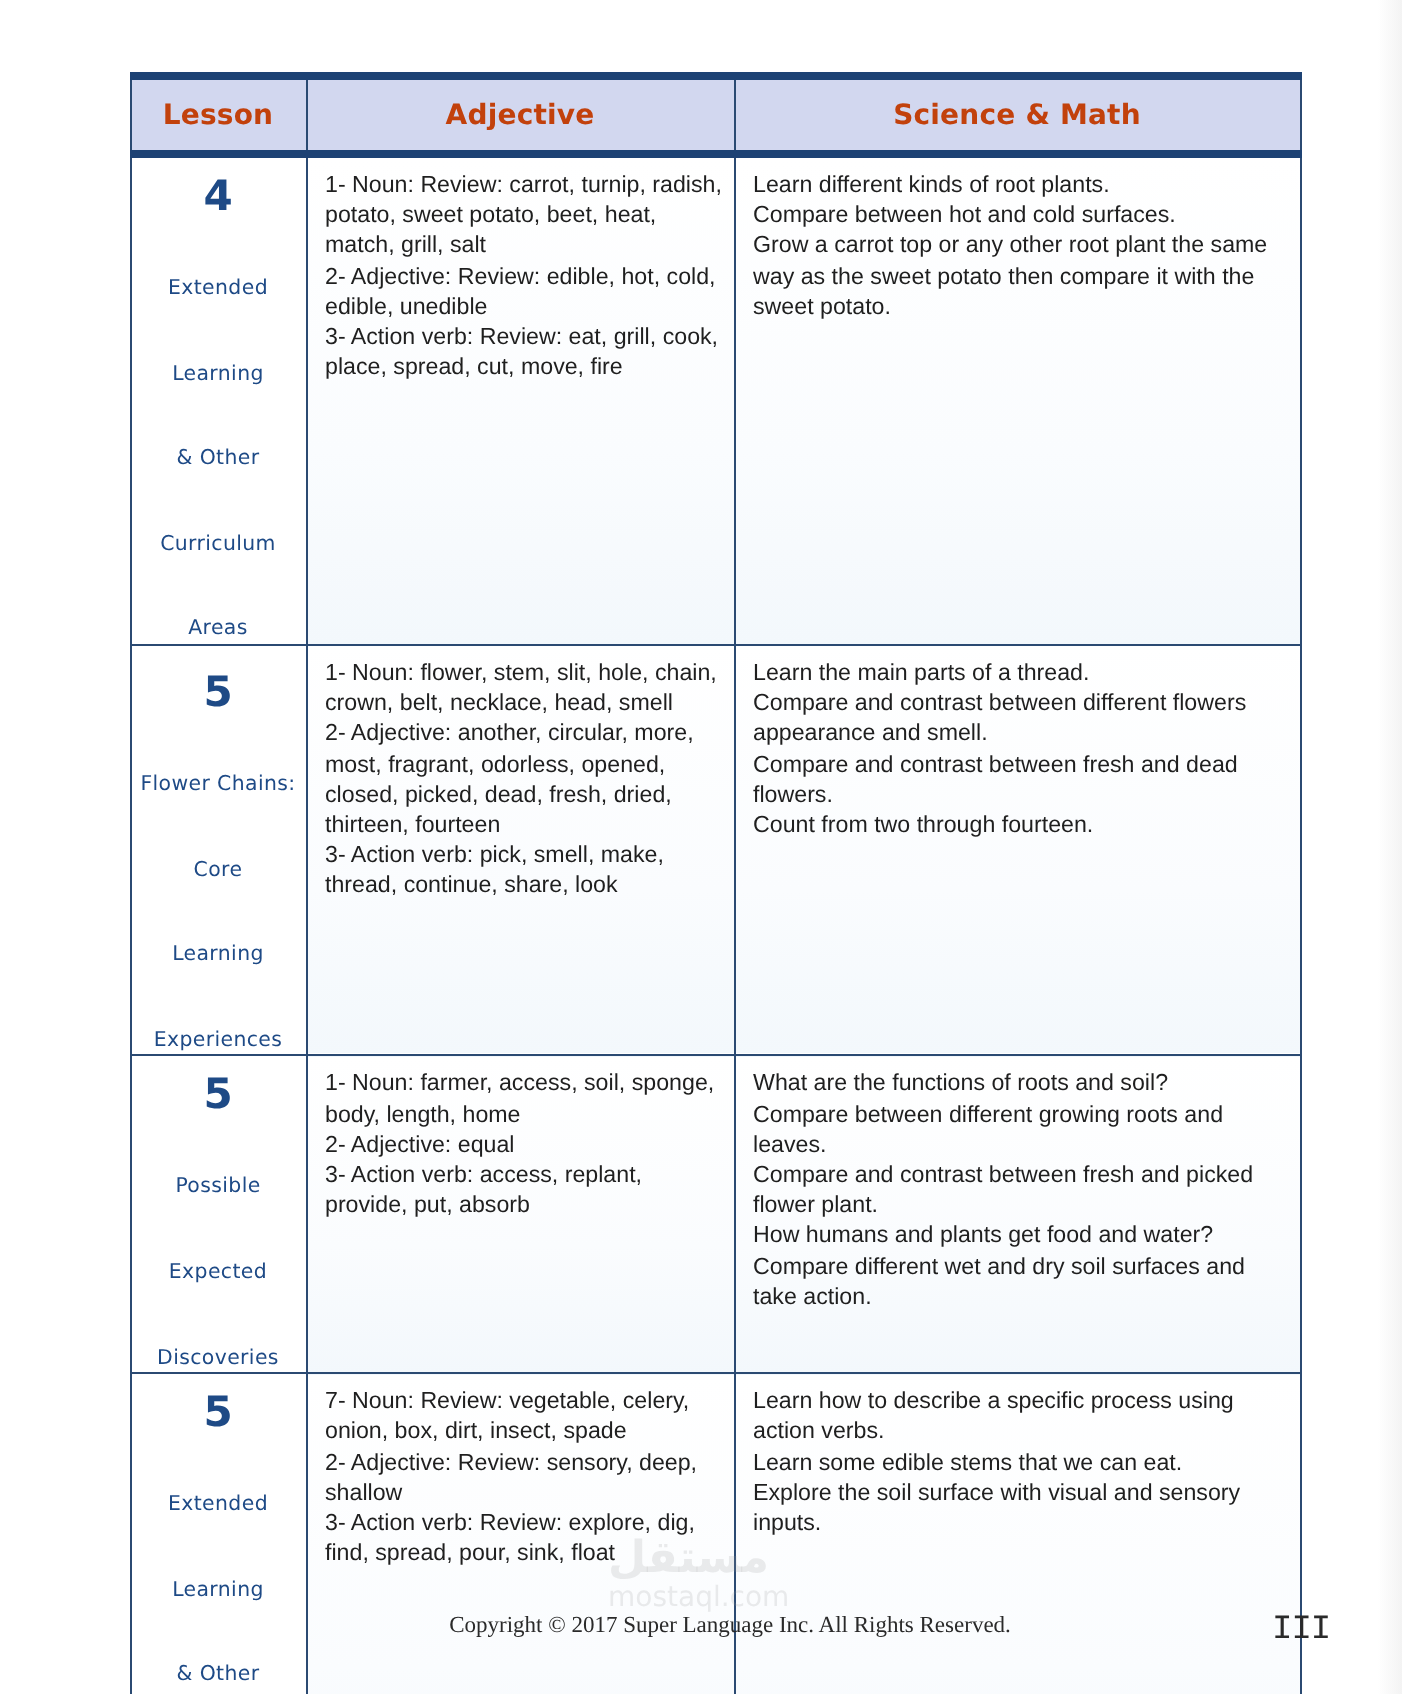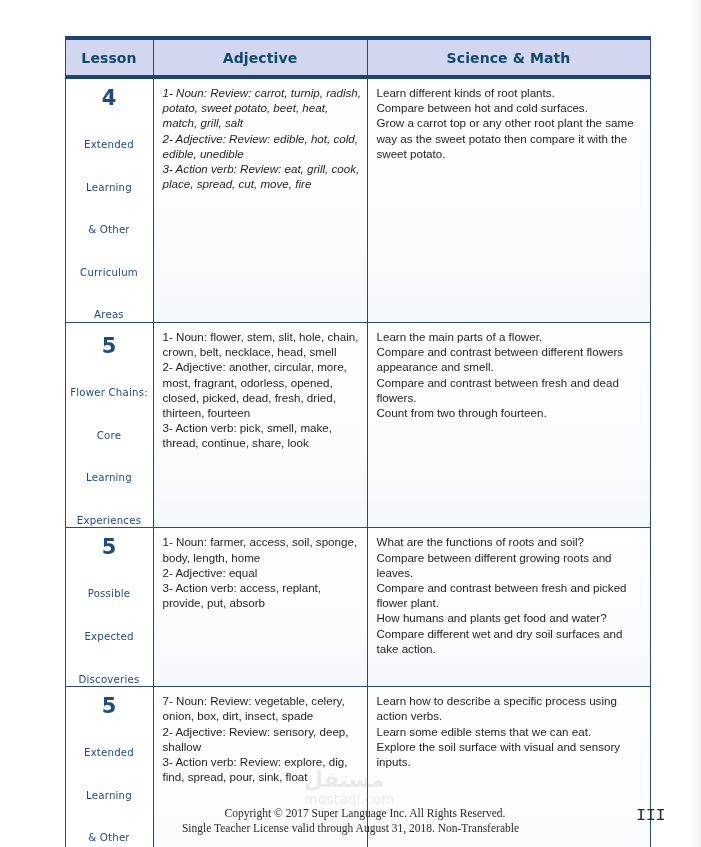--- a/index.html
+++ b/index.html
@@ -29,21 +29,21 @@
       width: 585px;
       border-collapse: collapse;
       table-layout: fixed;
     }
     table.lesson-table col.c1 { width: 88px; }
     table.lesson-table col.c2 { width: 214px; }
     table.lesson-table col.c3 { width: 283px; }
 
     thead th {
       background: #d2d7ef;
-      color: #0c4a6e;
+      color: #c2410c;
       font-family: "DejaVu Sans", sans-serif;
       font-weight: bold;
       font-size: 14px;
       height: 35px;
       padding: 0;
       border-top: 4px solid #1d4274;
       border-bottom: 4px solid #1d4274;
       border-left: 1px solid #2b4a72;
       border-right: 1px solid #2b4a72;
       text-align: center;
@@ -178,21 +178,21 @@
         <span class="lesson-num">4</span>
         <span class="lesson-sub">
           <span>Extended</span>
           <span>Learning</span>
           <span>&amp; Other</span>
           <span>Curriculum</span>
           <span>Areas</span>
         </span>
       </td>
       <td class="vocab">
-        <div class="text-cell" style="padding-right:4px;font-style:italic;">
+        <div class="text-cell" style="padding-right:4px;">
           <span class="line">1- Noun: Review: carrot, turnip, radish, potato, sweet potato, beet, heat, match, grill, salt</span>
           <span class="line">2- Adjective: Review: edible, hot, cold, edible, unedible</span>
           <span class="line">3- Action verb: Review: eat, grill, cook, place, spread, cut, move, fire</span>
         </div>
       </td>
       <td class="sci">
         <div class="text-cell">
           <span class="line">Learn different kinds of root plants.</span>
           <span class="line">Compare between hot and cold surfaces.</span>
           <span class="line">Grow a carrot top or any other root plant the same way as the sweet potato then compare it with the sweet potato.</span>
@@ -212,21 +212,21 @@
       </td>
       <td class="vocab">
         <div class="text-cell" style="padding-right:4px;">
           <span class="line">1- Noun: flower, stem, slit, hole, chain, crown, belt, necklace, head, smell</span>
           <span class="line">2- Adjective: another, circular, more, most, fragrant, odorless, opened, closed, picked, dead, fresh, dried, thirteen, fourteen</span>
           <span class="line">3- Action verb: pick, smell, make, thread, continue, share, look</span>
         </div>
       </td>
       <td class="sci">
         <div class="text-cell">
-          <span class="line">Learn the main parts of a flower.</span>
+          <span class="line">Learn the main parts of a thread.</span>
           <span class="line">Compare and contrast between different flowers appearance and smell.</span>
           <span class="line">Compare and contrast between fresh and dead flowers.</span>
           <span class="line">Count from two through fourteen.</span>
         </div>
       </td>
     </tr>
 
     <tr class="r3">
       <td class="lesson-cell">
         <span class="lesson-num">5</span>
@@ -288,15 +288,14 @@
   </tfoot>
 </table>
 
 <div class="watermark">
   <span class="wm-ar">مستقل</span>
   <span class="wm-en">mostaql.com</span>
 </div>
 
 <div class="footer">
   <span class="f-line f-line1">Copyright © 2017 Super Language Inc. All Rights Reserved.</span>
-  <span class="f-line">Single Teacher License valid through August 31, 2018. Non-Transferable</span>
 </div>
 <div class="page-num">III</div>
 
 </body></html>

